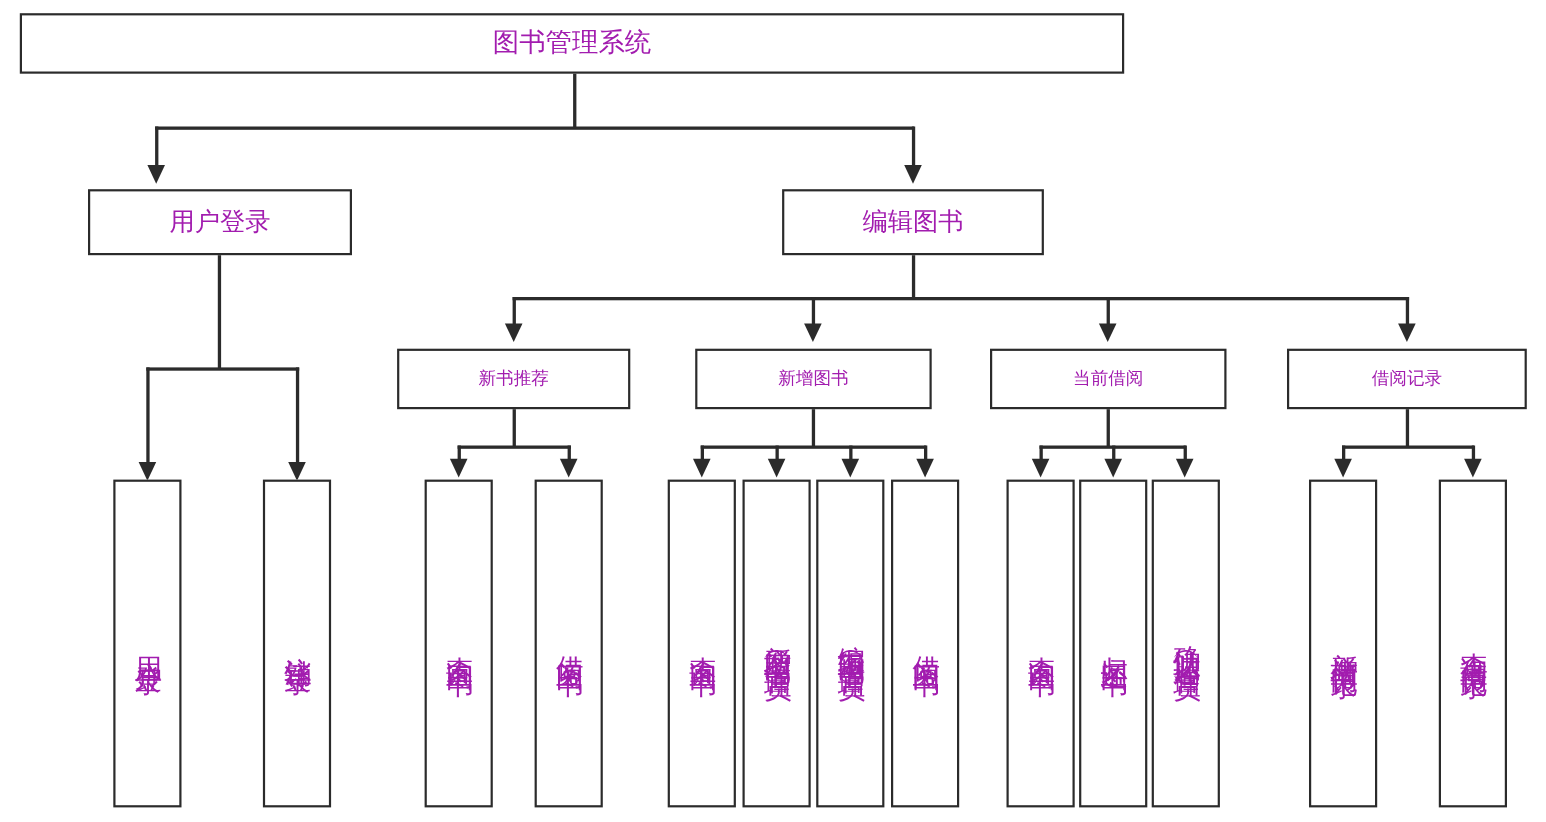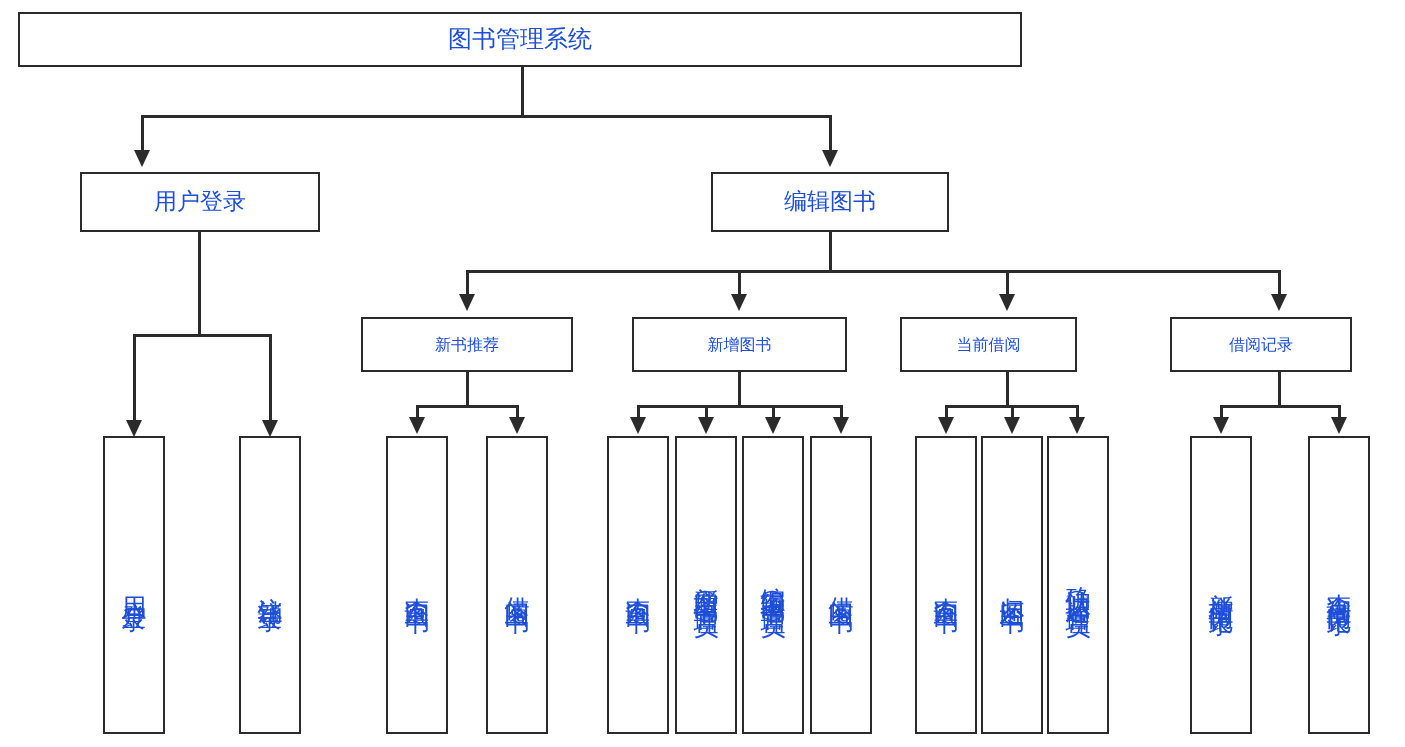--- a/index.html
+++ b/index.html
@@ -1,21 +1,21 @@
 <!DOCTYPE html>
 <html><head>
 <meta charset="utf-8">
 <style>
   html,body{margin:0;padding:0;background:#ffffff;}
   body{font-family:"Liberation Sans","DejaVu Sans",sans-serif;}
   #stage{position:relative;width:1405px;height:747px;background:#fff;overflow:hidden;}
 
   .node{position:absolute;box-sizing:border-box;background:#ffffff;
         border:2px solid #2b2b2b;display:flex;align-items:center;justify-content:center;}
-  .node .lbl{color:#1d4ed8;line-height:1.12;text-align:right;white-space:pre-line;}
+  .node .lbl{color:#a21caf;line-height:1.12;text-align:right;white-space:pre-line;}
 
   .root{}
   .root .lbl{font-size:24px;}
   .lvl2 .lbl{font-size:23px;}
   .lvl3 .lbl{font-size:16px;}
 
   
   .leaf{}
   .leaf .lbl{
     writing-mode:vertical-rl;
@@ -81,24 +81,24 @@
 
   <div class="vline" style="left:1278px;top:270px;height:26px;"></div>
   <div class="arrow" style="left:1271px;top:294px;"></div>
 
   <div class="node lvl3" style="left:361px;top:317px;width:212px;height:55px;">
     <span class="lbl">新书推荐</span>
   </div>
   <div class="node lvl3" style="left:632px;top:317px;width:215px;height:55px;">
     <span class="lbl">新增图书</span>
   </div>
-  <div class="node lvl3" style="left:900px;top:317px;width:177px;height:55px;">
+  <div class="node lvl3" style="left:900px;top:317px;width:215px;height:55px;">
     <span class="lbl">当前借阅</span>
   </div>
-  <div class="node lvl3" style="left:1170px;top:317px;width:182px;height:55px;">
+  <div class="node lvl3" style="left:1170px;top:317px;width:218px;height:55px;">
     <span class="lbl">借阅记录</span>
   </div>
 
   <div class="vline" style="left:466px;top:372px;height:35px;"></div>
   <div class="hline" style="left:416px;top:405px;width:103px;"></div>
   <div class="vline" style="left:416px;top:405px;height:18px;"></div>
   <div class="arrow" style="left:409px;top:417px;"></div>
   <div class="vline" style="left:516px;top:405px;height:18px;"></div>
   <div class="arrow" style="left:509px;top:417px;"></div>
 

